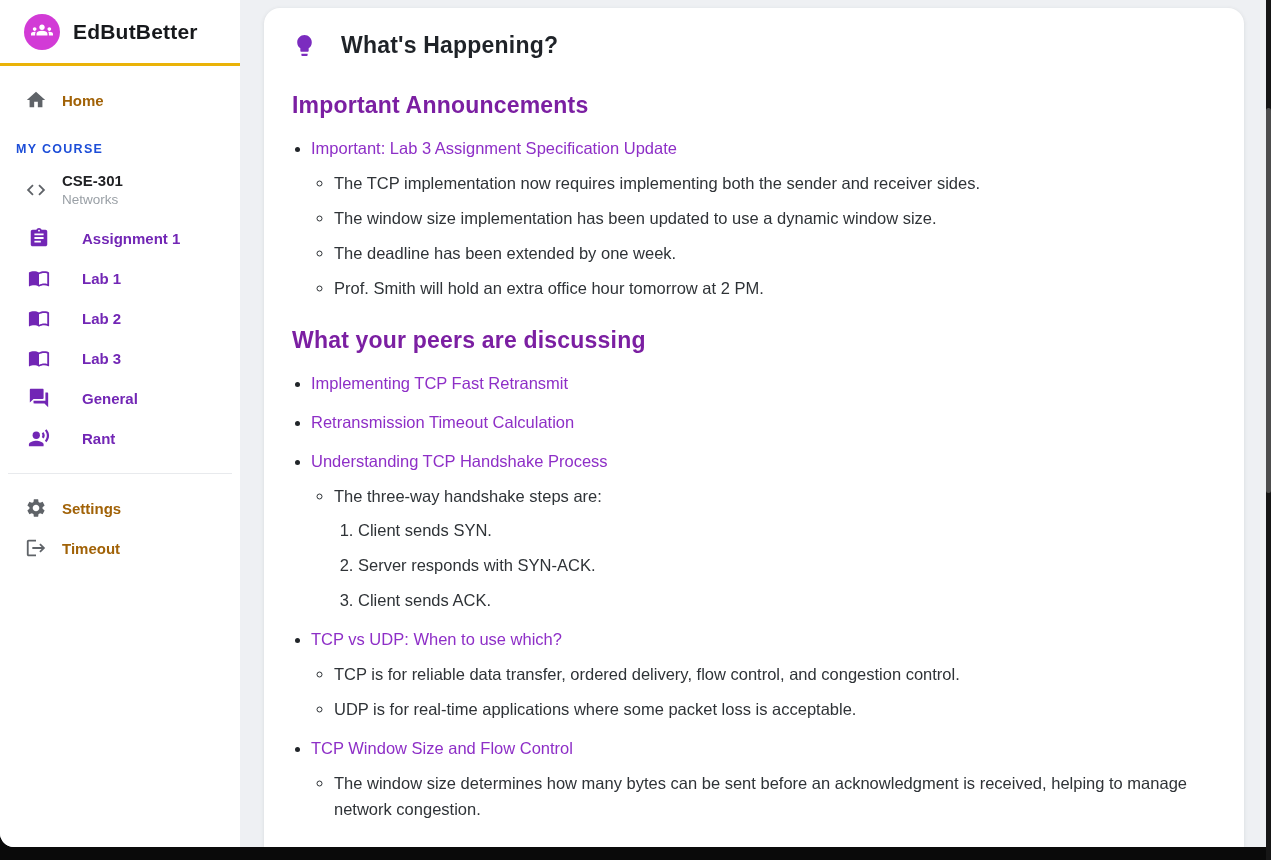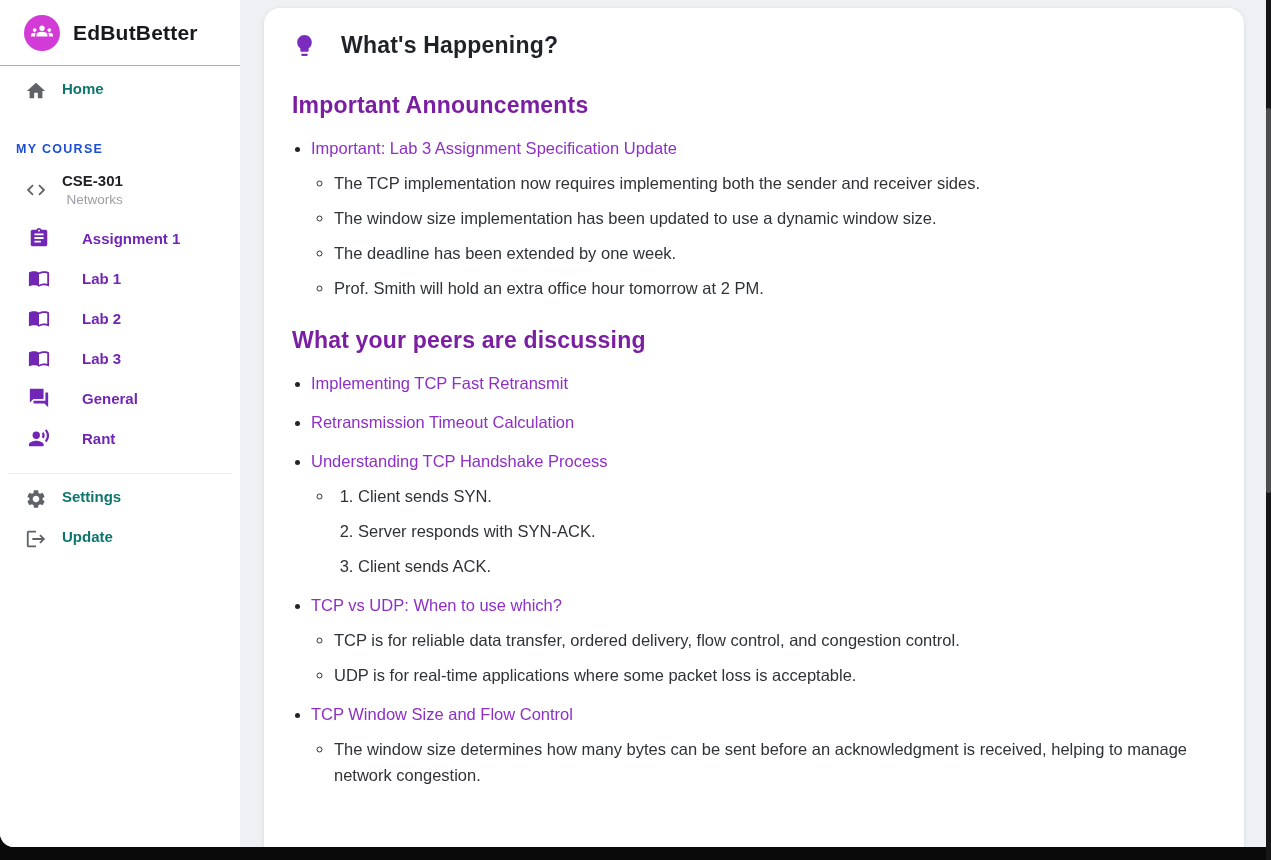--- a/index.html
+++ b/index.html
@@ -13,43 +13,43 @@
     position:absolute; left:0; top:0; width:1266px; height:847px;
     background:#eef0f3; border-radius:0 0 0 14px; overflow:hidden;
   }
   
   .sidebar {
     position:absolute; left:0; top:0; width:240px; height:847px;
     background:#ffffff; display:flex; flex-direction:column;
   }
   .sidebar-header {
     height:66px; display:flex; align-items:center; padding-left:24px;
-    border-bottom:1px solid #eab308; flex:0 0 auto;
+    border-bottom:3px solid #eab308; flex:0 0 auto;
   }
   .logo-circle {
     width:36px; height:36px; border-radius:50%; background:#d23bd6;
     display:flex; align-items:center; justify-content:center; flex:0 0 auto;
   }
   .logo-circle svg { width:22px; height:22px; fill:#ffffff; }
   .brand-name {
     margin-left:13px; font-size:21px; font-weight:700; color:#17191c; letter-spacing:.2px;
   }
   .nav { padding-top:14px; }
   .nav-item {
-    height:40px; display:flex; align-items:flex-start; padding-left:25px;
-    cursor:pointer; font-size:15px; font-weight:600; color:#0f766e;
+    height:40px; display:flex; align-items:center; padding-left:25px;
+    cursor:pointer; font-size:15px; font-weight:600; color:#a16207;
   }
   .nav-item .ico { width:22px; height:22px; margin-right:15px; flex:0 0 auto; }
   .nav-item .ico svg { width:22px; height:22px; fill:#5f6368; }
   .section-label {
     margin:22px 0 6px 16px; font-size:12.5px; font-weight:600;
     letter-spacing:1.3px; color:#1d4ed8;
   }
   .course-head {
-    display:flex; align-items:center; padding-left:25px; height:56px; cursor:pointer;text-align:right;
+    display:flex; align-items:center; padding-left:25px; height:56px; cursor:pointer;
   }
   .course-head .ico { width:22px; height:22px; margin-right:15px; }
   .course-head .ico svg { width:22px; height:22px; fill:#5f6368; }
   .course-title { font-size:15px; font-weight:600; color:#202124; line-height:1.3; }
   .course-sub  { font-size:13.5px; font-weight:400; color:#9aa0a6; line-height:1.3; }
   .course-item {
     height:40px; display:flex; align-items:center; padding-left:28px;
     cursor:pointer; font-size:15px; font-weight:600; color:#7226b5;
   }
   .course-item .ico { width:22px; height:22px; margin-right:32px; flex:0 0 auto; }
@@ -203,21 +203,21 @@
         </span>
         <span>Settings</span>
       </div>
 
       <div class="nav-item">
         <span class="ico">
           <svg viewBox="0 0 24 24">
               <path d="M17 7l-1.41 1.41L18.17 11H8v2h10.17l-2.58 2.58L17 17l5-5-5-5zM4 5h8V3H4c-1.1 0-2 .9-2 2v14c0 1.1.9 2 2 2h8v-2H4V5z"></path>
             </svg>
         </span>
-        <span>Update</span>
+        <span>Timeout</span>
       </div>
     </div>
   </div>
 
   <div class="card">
     <div class="card-title">
       <span class="ico">
         <svg viewBox="0 0 24 24">
             <path d="M9 21c0 .55.45 1 1 1h4c.55 0 1-.45 1-1v-1H9v1zm3-19C8.14 2 5 5.14 5 9c0 2.38 1.19 4.47 3 5.74V17c0 .55.45 1 1 1h6c.55 0 1-.45 1-1v-2.26c1.81-1.27 3-3.36 3-5.74 0-3.86-3.14-7-7-7z"></path>
           </svg>
@@ -243,20 +243,21 @@
       <li>
         <a class="topic-link">Implementing TCP Fast Retransmit</a>
       </li>
       <li>
         <a class="topic-link">Retransmission Timeout Calculation</a>
       </li>
       <li>
         <a class="topic-link">Understanding TCP Handshake Process</a>
         <ul class="level2">
           <li>
+            <span>The three-way handshake steps are:</span>
             <ol class="level3">
               <li>Client sends SYN.</li>
               <li>Server responds with SYN-ACK.</li>
               <li>Client sends ACK.</li>
             </ol>
           </li>
         </ul>
       </li>
       <li>
         <a class="topic-link">TCP vs UDP: When to use which?</a>

